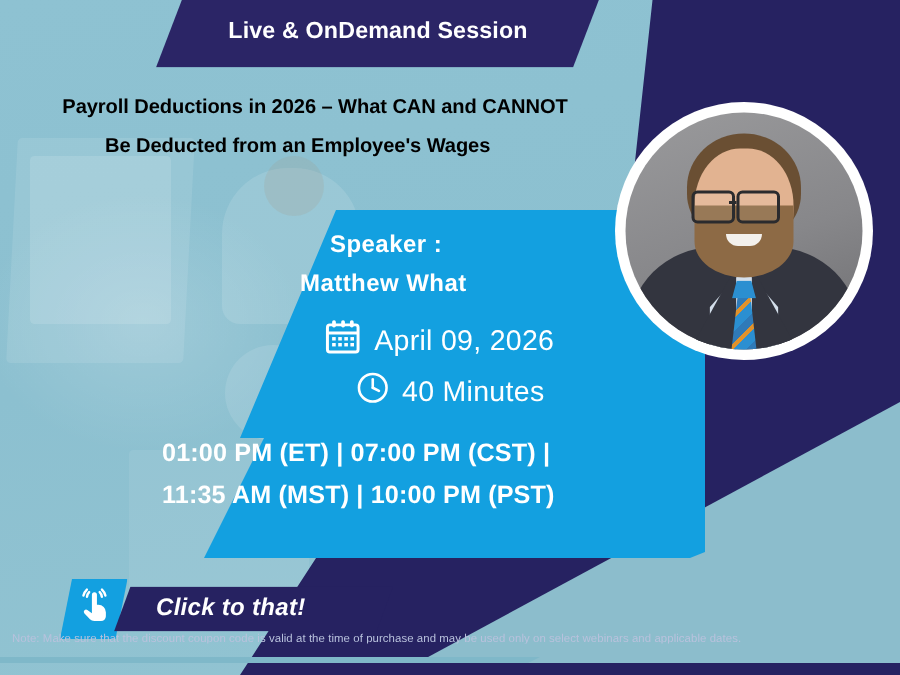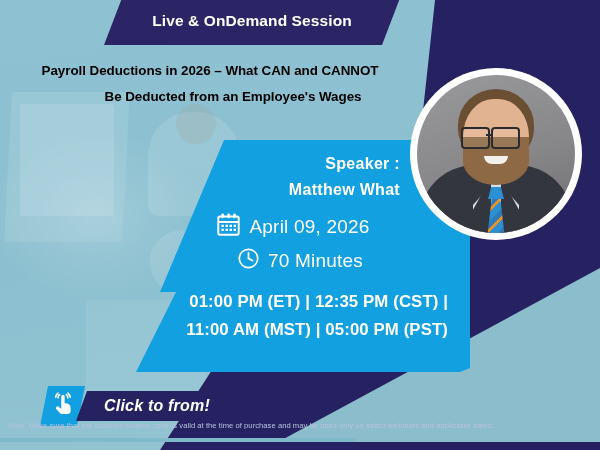--- a/index.html
+++ b/index.html
@@ -97,40 +97,40 @@
     left: 24px;
     top: 58px;
     width: 372px;
     color: #000000;
     font-size: 13.4px;
     font-weight: bold;
     line-height: 26px;
     letter-spacing: -0.05px;
   }
   .title-line-1 { text-align: center; }
-  .title-line-2 { text-align: center; padding-left: 46px; }
+  .title-line-2 { text-align: left; padding-left: 46px; }
 
   
   .info-panel {
     position: absolute;
     left: 0;
     top: 140px;
     width: 600px;
     height: 240px;
     background: #13a0e0;
     clip-path: polygon(224px 0, 470px 0, 470px 228px, 460px 232px, 136px 232px, 176px 152px, 160px 152px);
   }
   .info-content {
     position: absolute;
     left: 0;
     top: 140px;
     width: 470px;
     height: 235px;
     color: #ffffff;
-    text-align: right;
+    text-align: left;
   }
   .speaker-label {
     position: absolute;
     left: 220px; top: 15px;
     width: 180px;
     font-size: 16px;
     font-weight: bold;
     letter-spacing: 0.3px;
   }
   .speaker-name {
@@ -360,26 +360,26 @@
     </div>
 
     <div class="meta-row row-dur">
       <span class="meta-icon">
         <svg width="23" height="23" viewBox="0 0 24 24" aria-hidden="true">
           <circle cx="12" cy="12" r="9.6" fill="none" stroke="#ffffff" stroke-width="1.8"></circle>
           <line x1="12" y1="12" x2="12" y2="6.2" stroke="#ffffff" stroke-width="1.8" stroke-linecap="round"></line>
           <line x1="12" y1="12" x2="16.3" y2="14.2" stroke="#ffffff" stroke-width="1.8" stroke-linecap="round"></line>
         </svg>
       </span>
-      <span>70 Minutes</span>
+      <span>40 Minutes</span>
     </div>
 
     <div class="times">
-      <div>01:00 PM (ET) | 12:35 PM (CST) |</div>
-      <div>11:00 AM (MST) | 05:00 PM (PST)</div>
+      <div>01:00 PM (ET) | 07:00 PM (CST) |</div>
+      <div>11:35 AM (MST) | 10:00 PM (PST)</div>
     </div>
   </div>
 
   <div class="photo-wrap">
     <div class="photo">
       <div class="ph-suit"></div>
       <div class="ph-shirt"></div>
       <div class="ph-lapel-l"></div>
       <div class="ph-lapel-r"></div>
       <div class="ph-tie"></div>
@@ -399,18 +399,18 @@
       <svg width="26" height="26" viewBox="0 0 24 24" aria-hidden="true">
         <path d="M10.4 13.4V5.1a1.55 1.55 0 0 1 3.1 0v6.1h.9a4.6 4.6 0 0 1 4.6 4.6v2.5a3 3 0 0 1-3 3h-4.2a3.6 3.6 0 0 1-2.6-1.1l-3.5-3.7a1.45 1.45 0 0 1 1.9-2.1l2.8 2z" fill="#ffffff"></path>
         <path d="M7.4 6.3a4.6 4.6 0 0 1 1.3-2.9" fill="none" stroke="#ffffff" stroke-width="1.5" stroke-linecap="round"></path>
         <path d="M5.2 5.6A7.2 7.2 0 0 1 7.3 1.9" fill="none" stroke="#ffffff" stroke-width="1.5" stroke-linecap="round"></path>
         <path d="M16.5 6.3a4.6 4.6 0 0 0-1.3-2.9" fill="none" stroke="#ffffff" stroke-width="1.5" stroke-linecap="round"></path>
         <path d="M18.7 5.6a7.2 7.2 0 0 0-2.1-3.7" fill="none" stroke="#ffffff" stroke-width="1.5" stroke-linecap="round"></path>
       </svg>
     </span>
   </div>
   <div class="cta-ribbon">
-    <span class="cta-label">Click to from!</span>
+    <span class="cta-label">Click to that!</span>
   </div>
 
   <div class="disclaimer">Note: Make sure that the discount coupon code is valid at the time of purchase and may be used only on select webinars and applicable dates.</div>
 
 </div>
 
 </body></html>

